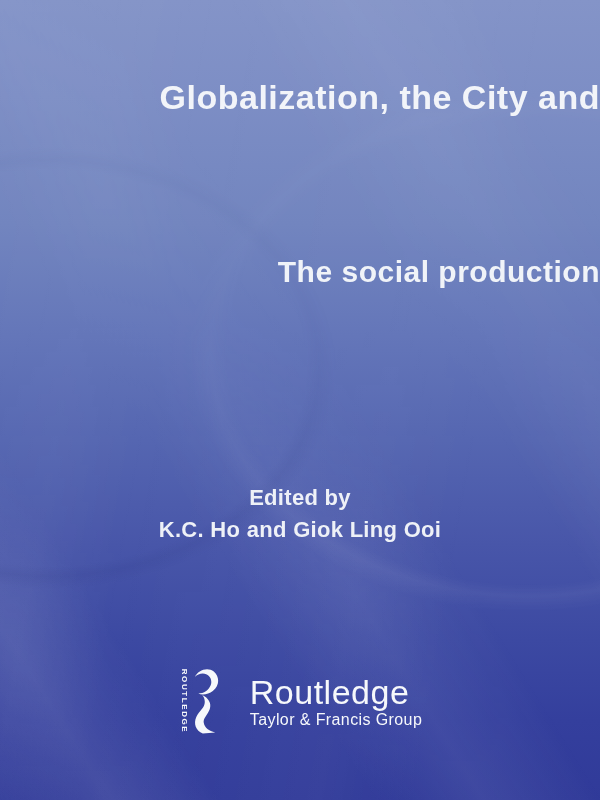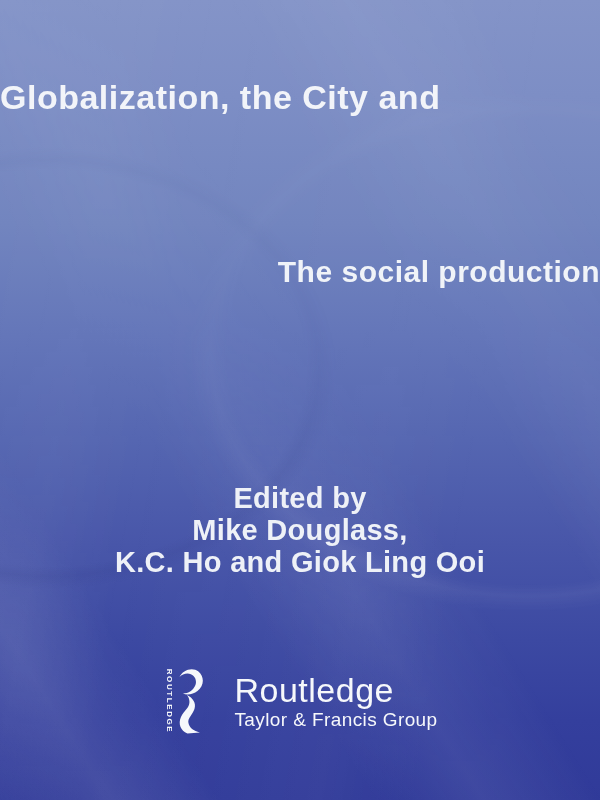--- a/index.html
+++ b/index.html
@@ -50,21 +50,21 @@
         rgba(255,255,255,0.04) 62%,
         transparent 75%);
     -webkit-mask-image: linear-gradient(to bottom, rgba(0,0,0,0.30) 0%, rgba(0,0,0,0.25) 40%, rgba(0,0,0,0.85) 75%, rgba(0,0,0,1) 100%);
             mask-image: linear-gradient(to bottom, rgba(0,0,0,0.30) 0%, rgba(0,0,0,0.25) 40%, rgba(0,0,0,0.85) 75%, rgba(0,0,0,1) 100%);
   }
   .title {
     position: absolute;
     top: 76px;
     left: 0;
     width: 100%;
-    text-align: left;
+    text-align: right;
     color: #f2f4f9;
     font-size: 34px;
     font-weight: 700;
     line-height: 43px;
     letter-spacing: 0.5px;
   }
   .subtitle {
     position: absolute;
     top: 251px;
     left: 0;
@@ -76,21 +76,21 @@
     line-height: 42px;
     letter-spacing: 0.5px;
   }
   .editors {
     position: absolute;
     top: 482px;
     left: 0;
     width: 100%;
     text-align: center;
     color: #eef1f7;
-    font-size: 29px;
+    font-size: 22px;
     font-weight: 700;
     line-height: 32px;
     letter-spacing: 0.3px;
   }
   .publisher {
     position: absolute;
     top: 668px;
     left: 50%;
     transform: translateX(-50%);
     display: flex;
@@ -128,21 +128,21 @@
     flex-direction: column;
     justify-content: center;
   }
   .pname {
     font-size: 34px;
     font-weight: 400;
     line-height: 36px;
     letter-spacing: 0.5px;
   }
   .pgroup {
-    font-size: 19px;
+    font-size: 16px;
     font-weight: 400;
     letter-spacing: 0.4px;
     margin-top: 1px;
   }
 </style>
 </head>
 <body>
 
 <div class="cover">
 
@@ -151,21 +151,20 @@
   <div class="title">
     <div>Globalization, the City and</div>
   </div>
 
   <div class="subtitle">
     <div>The social production</div>
   </div>
 
   <div class="editors">
     <div>Edited by</div>
-    <div>Mike Douglass,</div>
     <div>K.C. Ho and Giok Ling Ooi</div>
   </div>
 
   <div class="publisher">
     <div class="mark">
       <div class="vert-wrap">
         <span class="vert">ROUTLEDGE</span>
       </div>
       <svg class="r-icon" width="27" height="66" viewBox="0 0 27 66" aria-hidden="true">
         <g fill="#f6f8fb">

